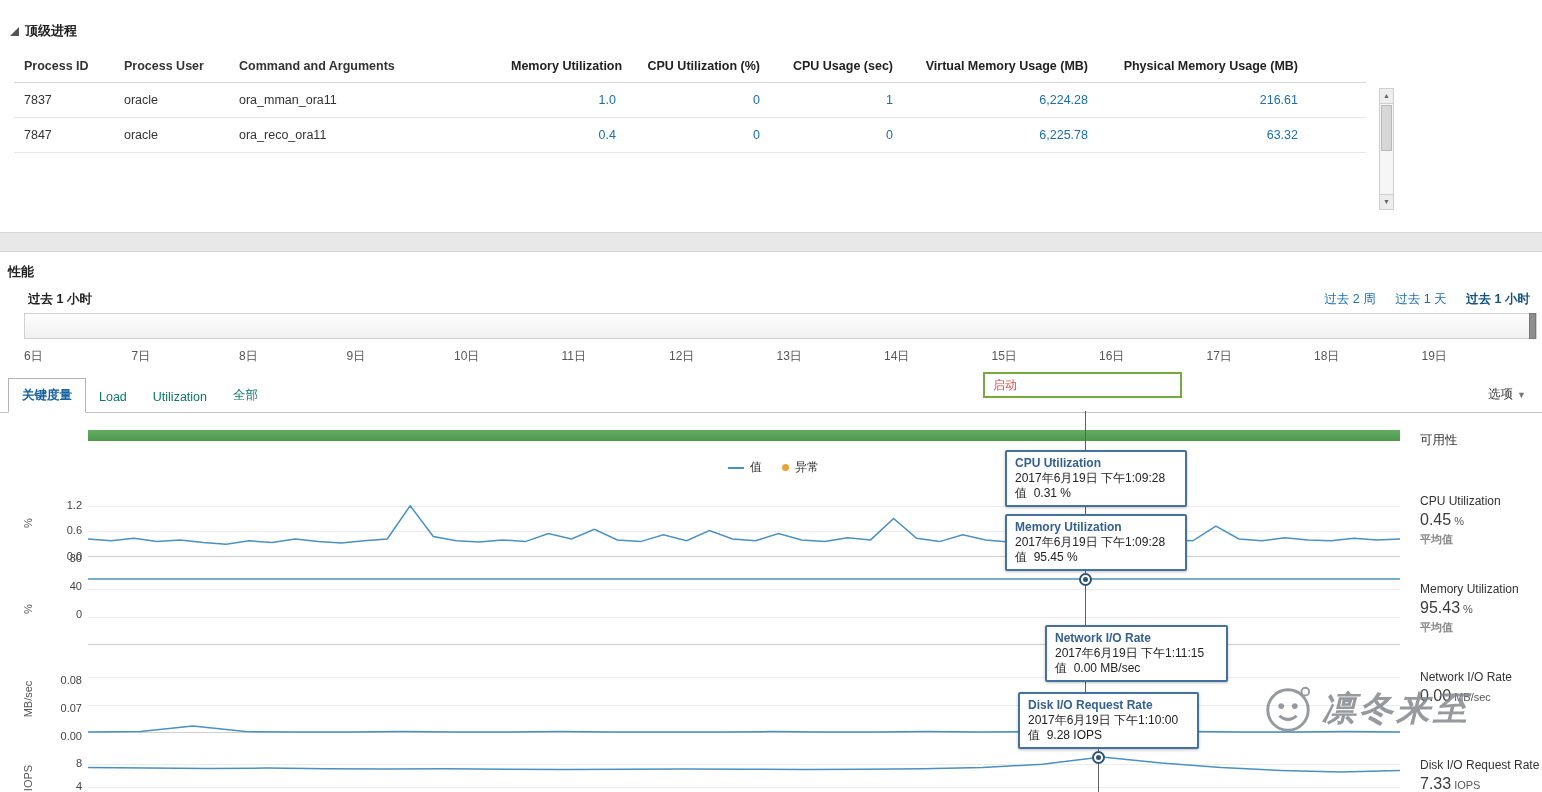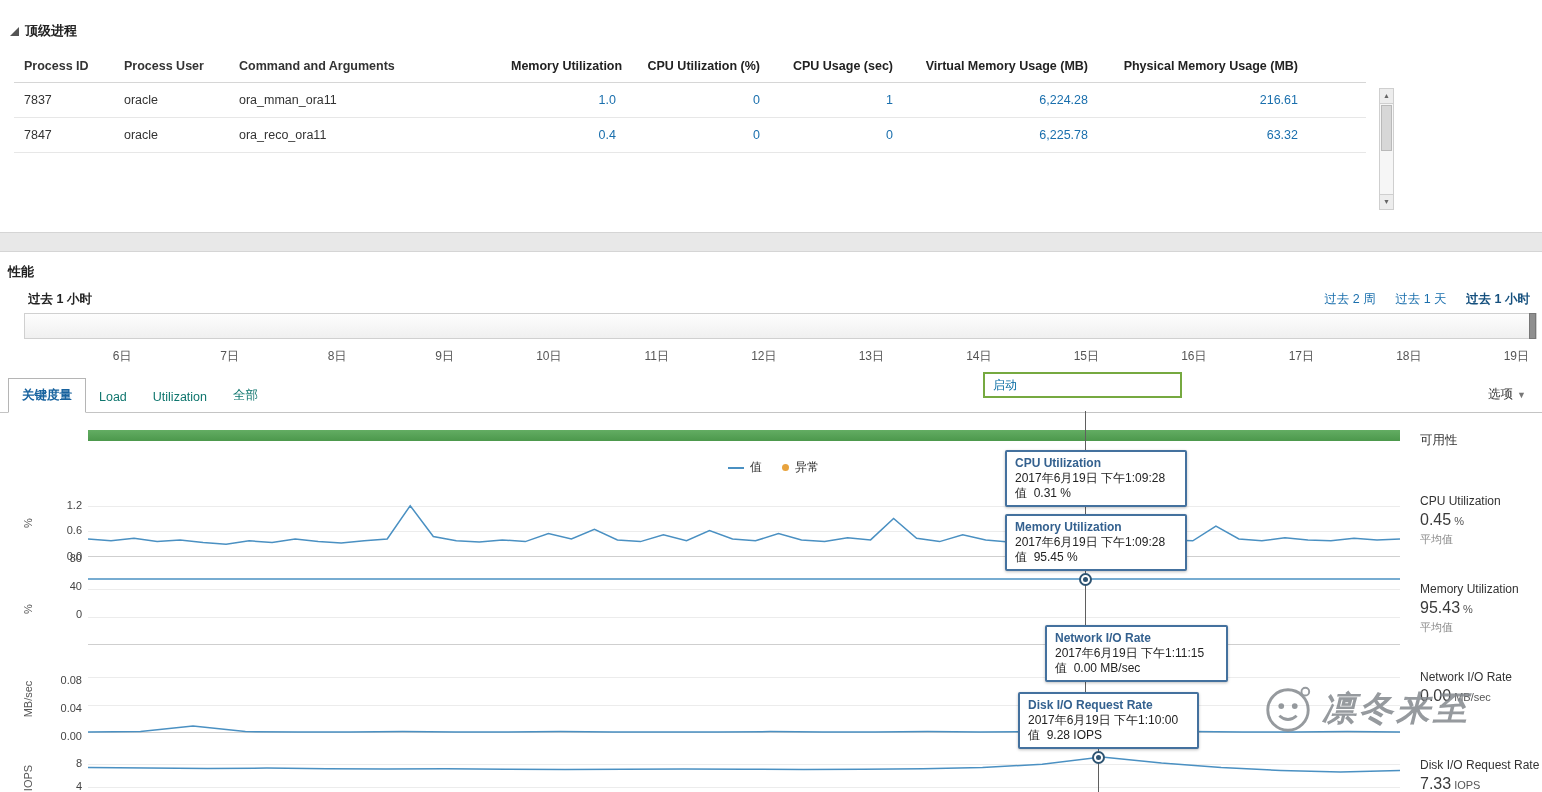--- a/index.html
+++ b/index.html
@@ -27,21 +27,21 @@
   .perf-title{position:absolute;left:8px;top:263px;font-weight:bold;font-size:13px;color:#222;}
   .range-label{position:absolute;left:28px;top:291px;font-weight:bold;font-size:12.5px;color:#222;}
   .range-links{position:absolute;right:12px;top:291px;font-size:12.5px;}
   .range-links .rlink{color:#1a6fad;margin-left:16px;cursor:pointer;}
   .range-links .rcur{color:#15507e;font-weight:bold;margin-left:16px;cursor:pointer;}
 
   .timeline{position:absolute;left:24px;top:313px;width:1513px;height:26px;background:linear-gradient(#fdfdfd,#f0f0f0);border:1px solid #d0d0d0;box-sizing:border-box;cursor:pointer;}
   .tl-handle{position:absolute;right:0;top:-1px;width:7px;height:26px;background:#8f8f8f;border:1px solid #777;box-sizing:border-box;cursor:ew-resize;}
 
   .date-axis{position:absolute;left:24px;top:348px;width:1505px;display:flex;}
-  .date-axis span{flex:1;text-align:right;color:#555;font-size:12px;}
+  .date-axis span{flex:1;text-align:left;color:#555;font-size:12px;}
 
   
   .tab-bar{position:absolute;left:0;top:379px;width:1542px;height:34px;border-bottom:1px solid #c4c4c4;box-sizing:border-box;display:flex;align-items:flex-end;padding-left:8px;}
   .tab{padding:8px 13px;color:#0f766e;font-size:12.5px;cursor:pointer;}
   .tab.active{border:1px solid #b5b5b5;border-bottom:1px solid #fff;margin-bottom:-1px;background:#fff;color:#17629e;font-weight:bold;}
   .options{margin-left:auto;margin-right:16px;padding-bottom:9px;color:#333;cursor:pointer;font-size:12.5px;}
   .options .caret{color:#777;font-size:9px;margin-left:4px;}
 
   
   .avail-bar{position:absolute;left:88px;top:430px;width:1312px;height:11px;background:linear-gradient(#63ad63,#4c984c);}
@@ -56,33 +56,33 @@
   .grid.base{background:#cfcfcf;}
   .gutter{position:absolute;left:44px;width:38px;text-align:right;font-size:11px;color:#444;}
   .gutter div{position:absolute;right:0;}
   .unit{position:absolute;width:48px;text-align:center;font-size:11px;color:#555;transform:rotate(-90deg);}
 
   .vline{position:absolute;width:1px;background:#5f5f5f;z-index:2;}
   .marker{position:absolute;width:9px;height:9px;border:2px solid #2e5472;border-radius:50%;background:#fff;z-index:6;}
   .marker::after{content:'';position:absolute;left:2px;top:2px;width:5px;height:5px;border-radius:50%;background:#2e5472;}
 
   .startup{position:absolute;left:983px;top:372px;width:199px;background:#fff;border:2px solid #76a940;padding:3px 8px;box-sizing:border-box;z-index:7;font-size:12px;line-height:16px;}
-  .startup .s-title{color:#0369a1;}
+  .startup .s-title{color:#ef4444;}
   .startup .s-text{color:#222;}
 
   .callout{position:absolute;background:#fff;border:2px solid #44719e;border-radius:2px;padding:4px 8px;font-size:12px;line-height:15px;box-shadow:0 1px 3px rgba(0,0,0,.25);z-index:5;}
   .callout .c-title{font-weight:bold;color:#34618f;}
   .callout .c-time{color:#222;}
   .callout .c-val{color:#222;}
 
   .metric{position:absolute;left:1420px;width:122px;z-index:1;}
   .m-name{font-size:12px;color:#333;margin-bottom:3px;}
   .m-val{font-size:16px;color:#3a3a3a;}
   .m-unit{font-size:11px;color:#555;margin-left:3px;}
-  .m-avg{font-size:11px;color:#8a8a8a;margin-top:3px;}
+  .m-avg{font-size:11px;color:#8a8a8a;margin-top:3px;font-weight:bold;}
 
   .watermark{position:absolute;left:1262px;top:683px;display:flex;align-items:center;gap:8px;z-index:9;color:#84898e;opacity:.85;}
   .wm-text{font-size:34px;font-weight:bold;font-style:italic;letter-spacing:3px;}
 </style>
 </head>
 <body>
 
 <div class="screen">
 
   <div class="tp-title">
@@ -231,21 +231,21 @@
       <div class="chart" style="top: 670px; height: 63px;">
         <div class="grid" style="top: 7px;"></div>
         <div class="grid" style="top: 35px;"></div>
         <div class="grid base" style="top: 62px;"></div>
         <svg width="1312" height="63">
           <polyline points="0.0,62.0 52.5,61.6 105.0,56.0 157.4,61.6 209.9,62.0 262.4,62.0 314.9,61.6 367.4,62.0 419.8,62.0 472.3,61.6 524.8,62.0 577.3,62.0 629.8,62.0 682.2,61.6 734.7,62.0 787.2,62.0 839.7,61.6 892.2,62.0 944.6,61.6 997.1,62.0 1049.6,60.9 1102.1,61.6 1154.6,62.0 1207.0,62.0 1259.5,61.6 1312.0,62.0" fill="none" stroke="#4a90c2" stroke-width="1.5"></polyline>
         </svg>
       </div>
       <div class="gutter" style="top: 674px; height: 63px; text-decoration: underline;">
         <div style="top: 0px;">0.08</div>
-        <div style="top: 28px;">0.04</div>
+        <div style="top: 28px;">0.07</div>
         <div style="top: 56px;">0.00</div>
       </div>
       <div class="unit" style="left: 4px; top: 692.5px;">MB/sec</div>
       <div class="chart" style="top: 753px; height: 56px;">
         <div class="grid" style="top: 11px;"></div>
         <div class="grid" style="top: 34px;"></div>
         <svg width="1312" height="56">
           <polyline points="0.0,14.6 59.6,15.1 119.3,15.4 178.9,15.1 238.5,15.7 298.2,16.0 357.8,15.7 417.5,16.2 477.1,16.5 536.7,16.2 596.4,16.0 656.0,16.2 715.6,16.5 775.3,16.2 834.9,15.7 894.5,14.6 954.2,11.2 1013.8,4.0 1073.5,10.1 1133.1,14.6 1192.7,17.4 1252.4,19.0 1312.0,17.4" fill="none" stroke="#4a90c2" stroke-width="1.5"></polyline>
         </svg>
       </div>

